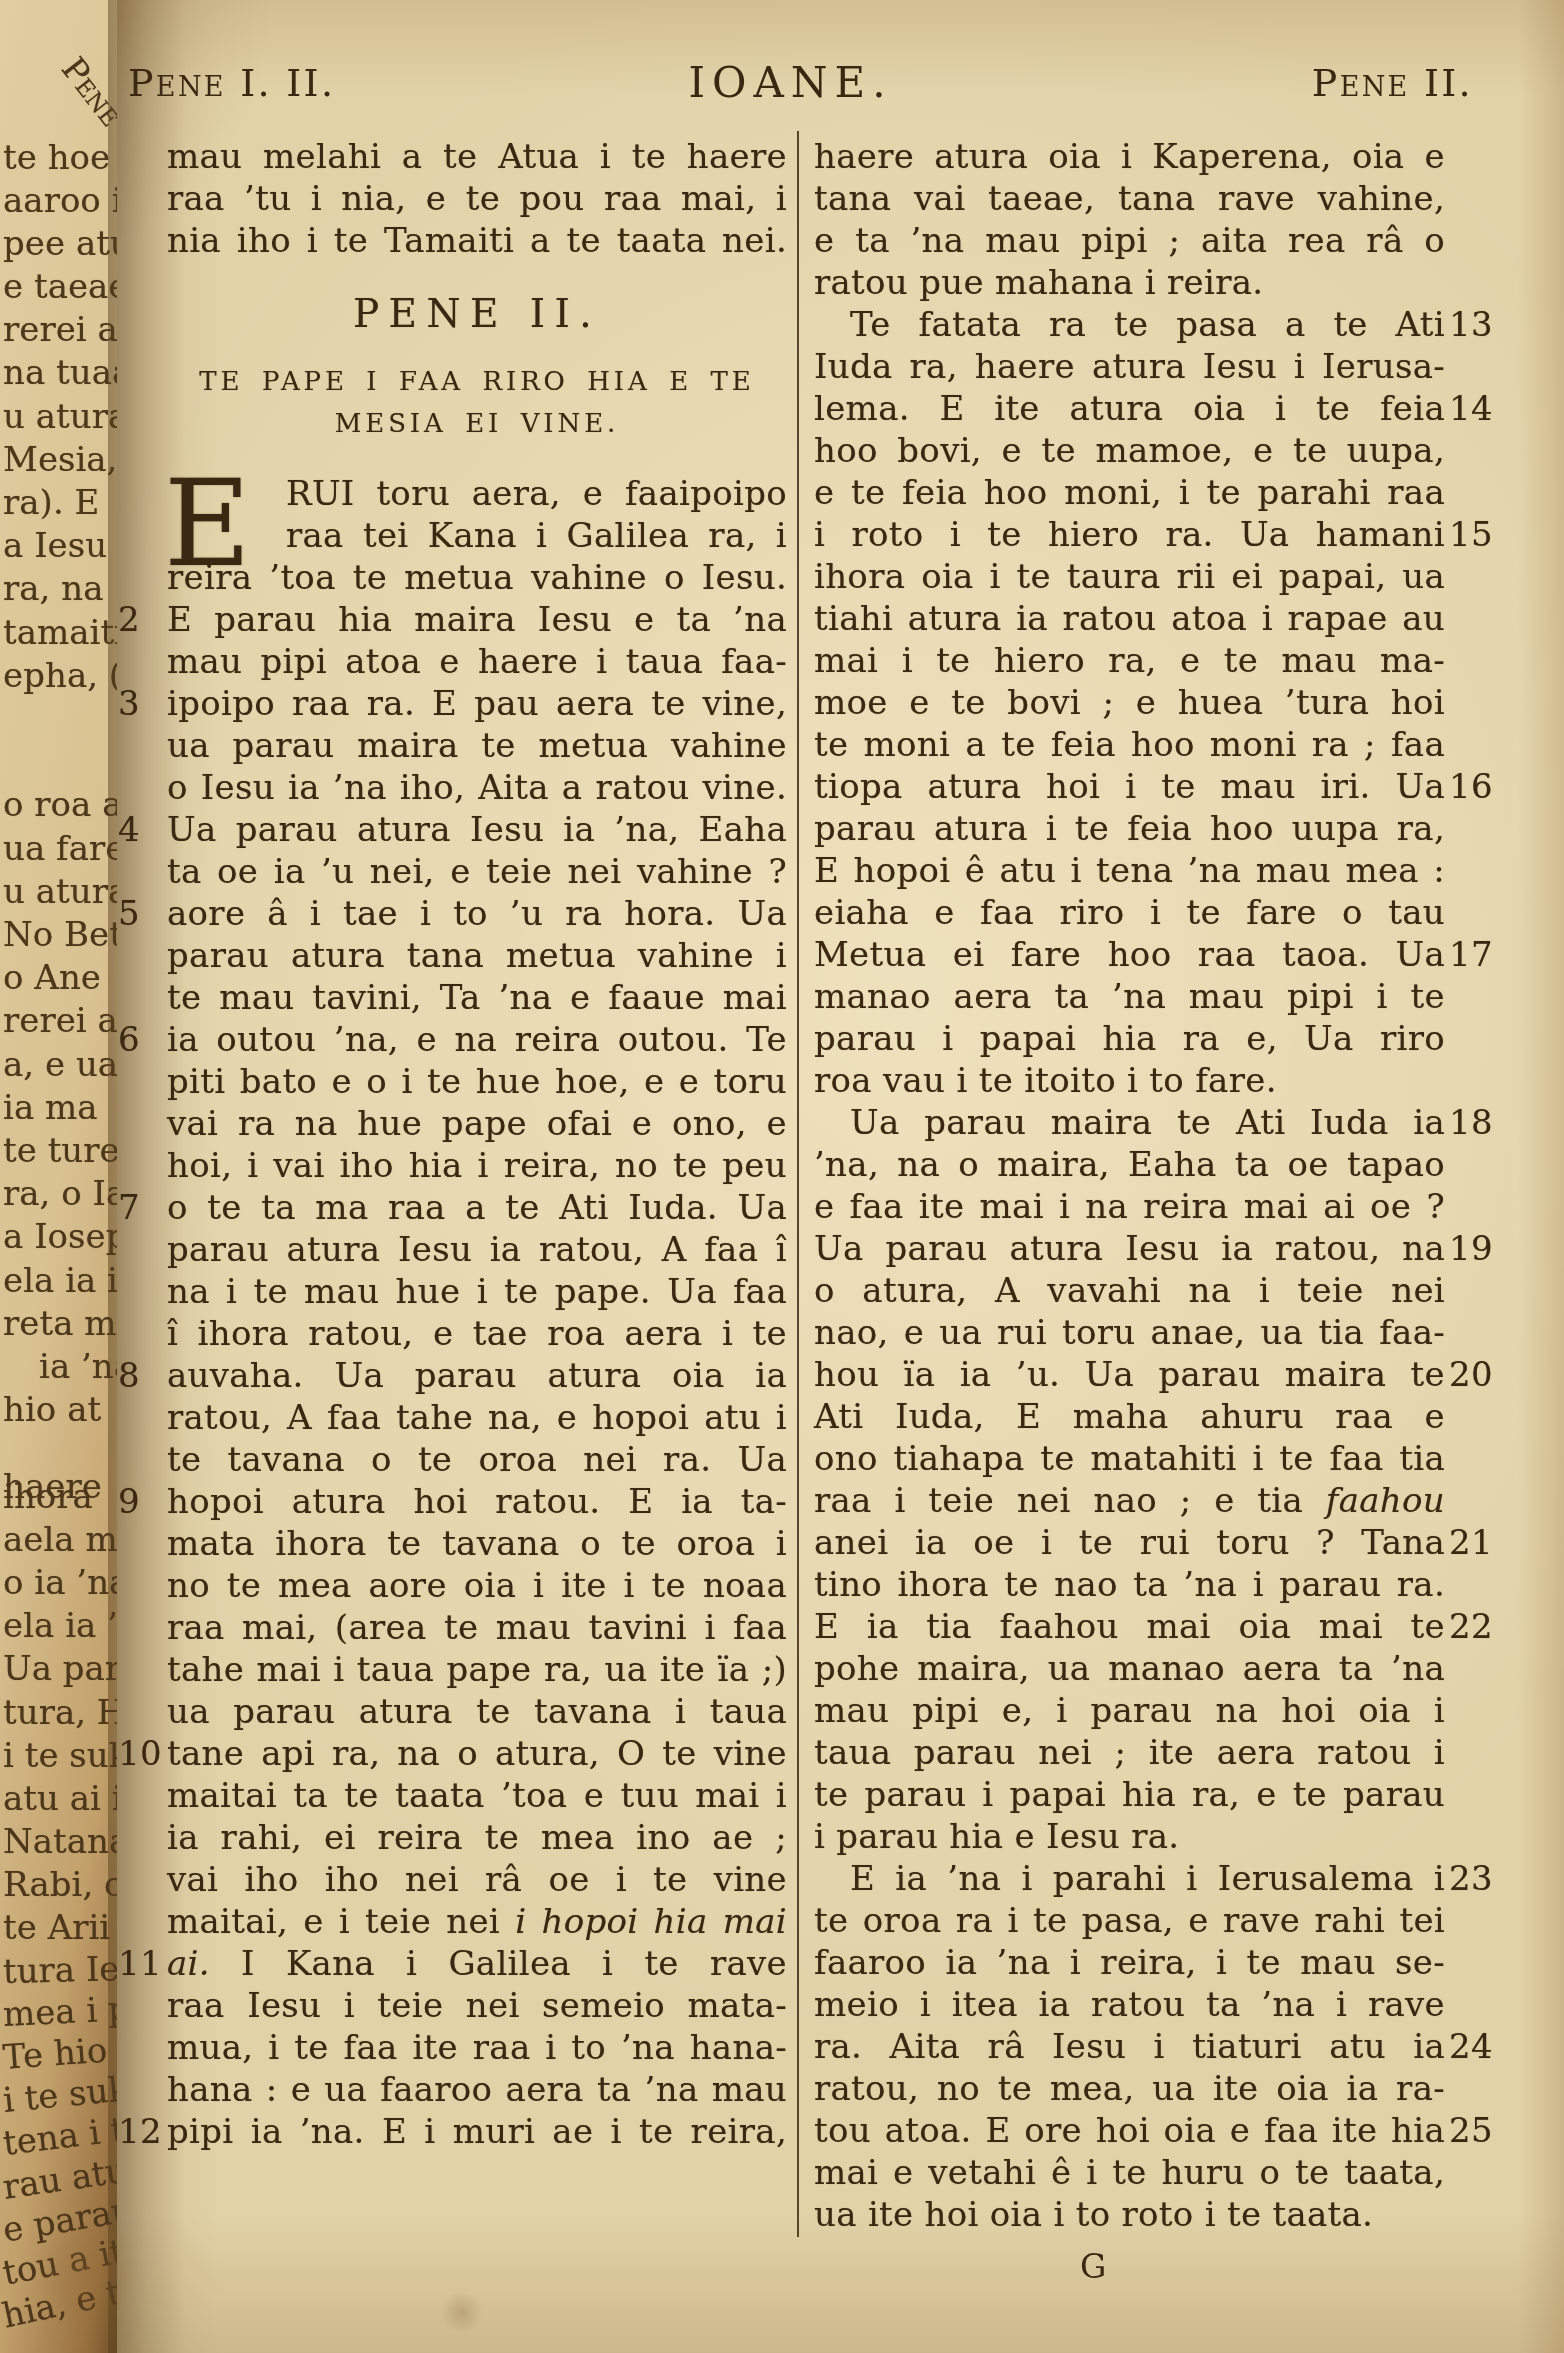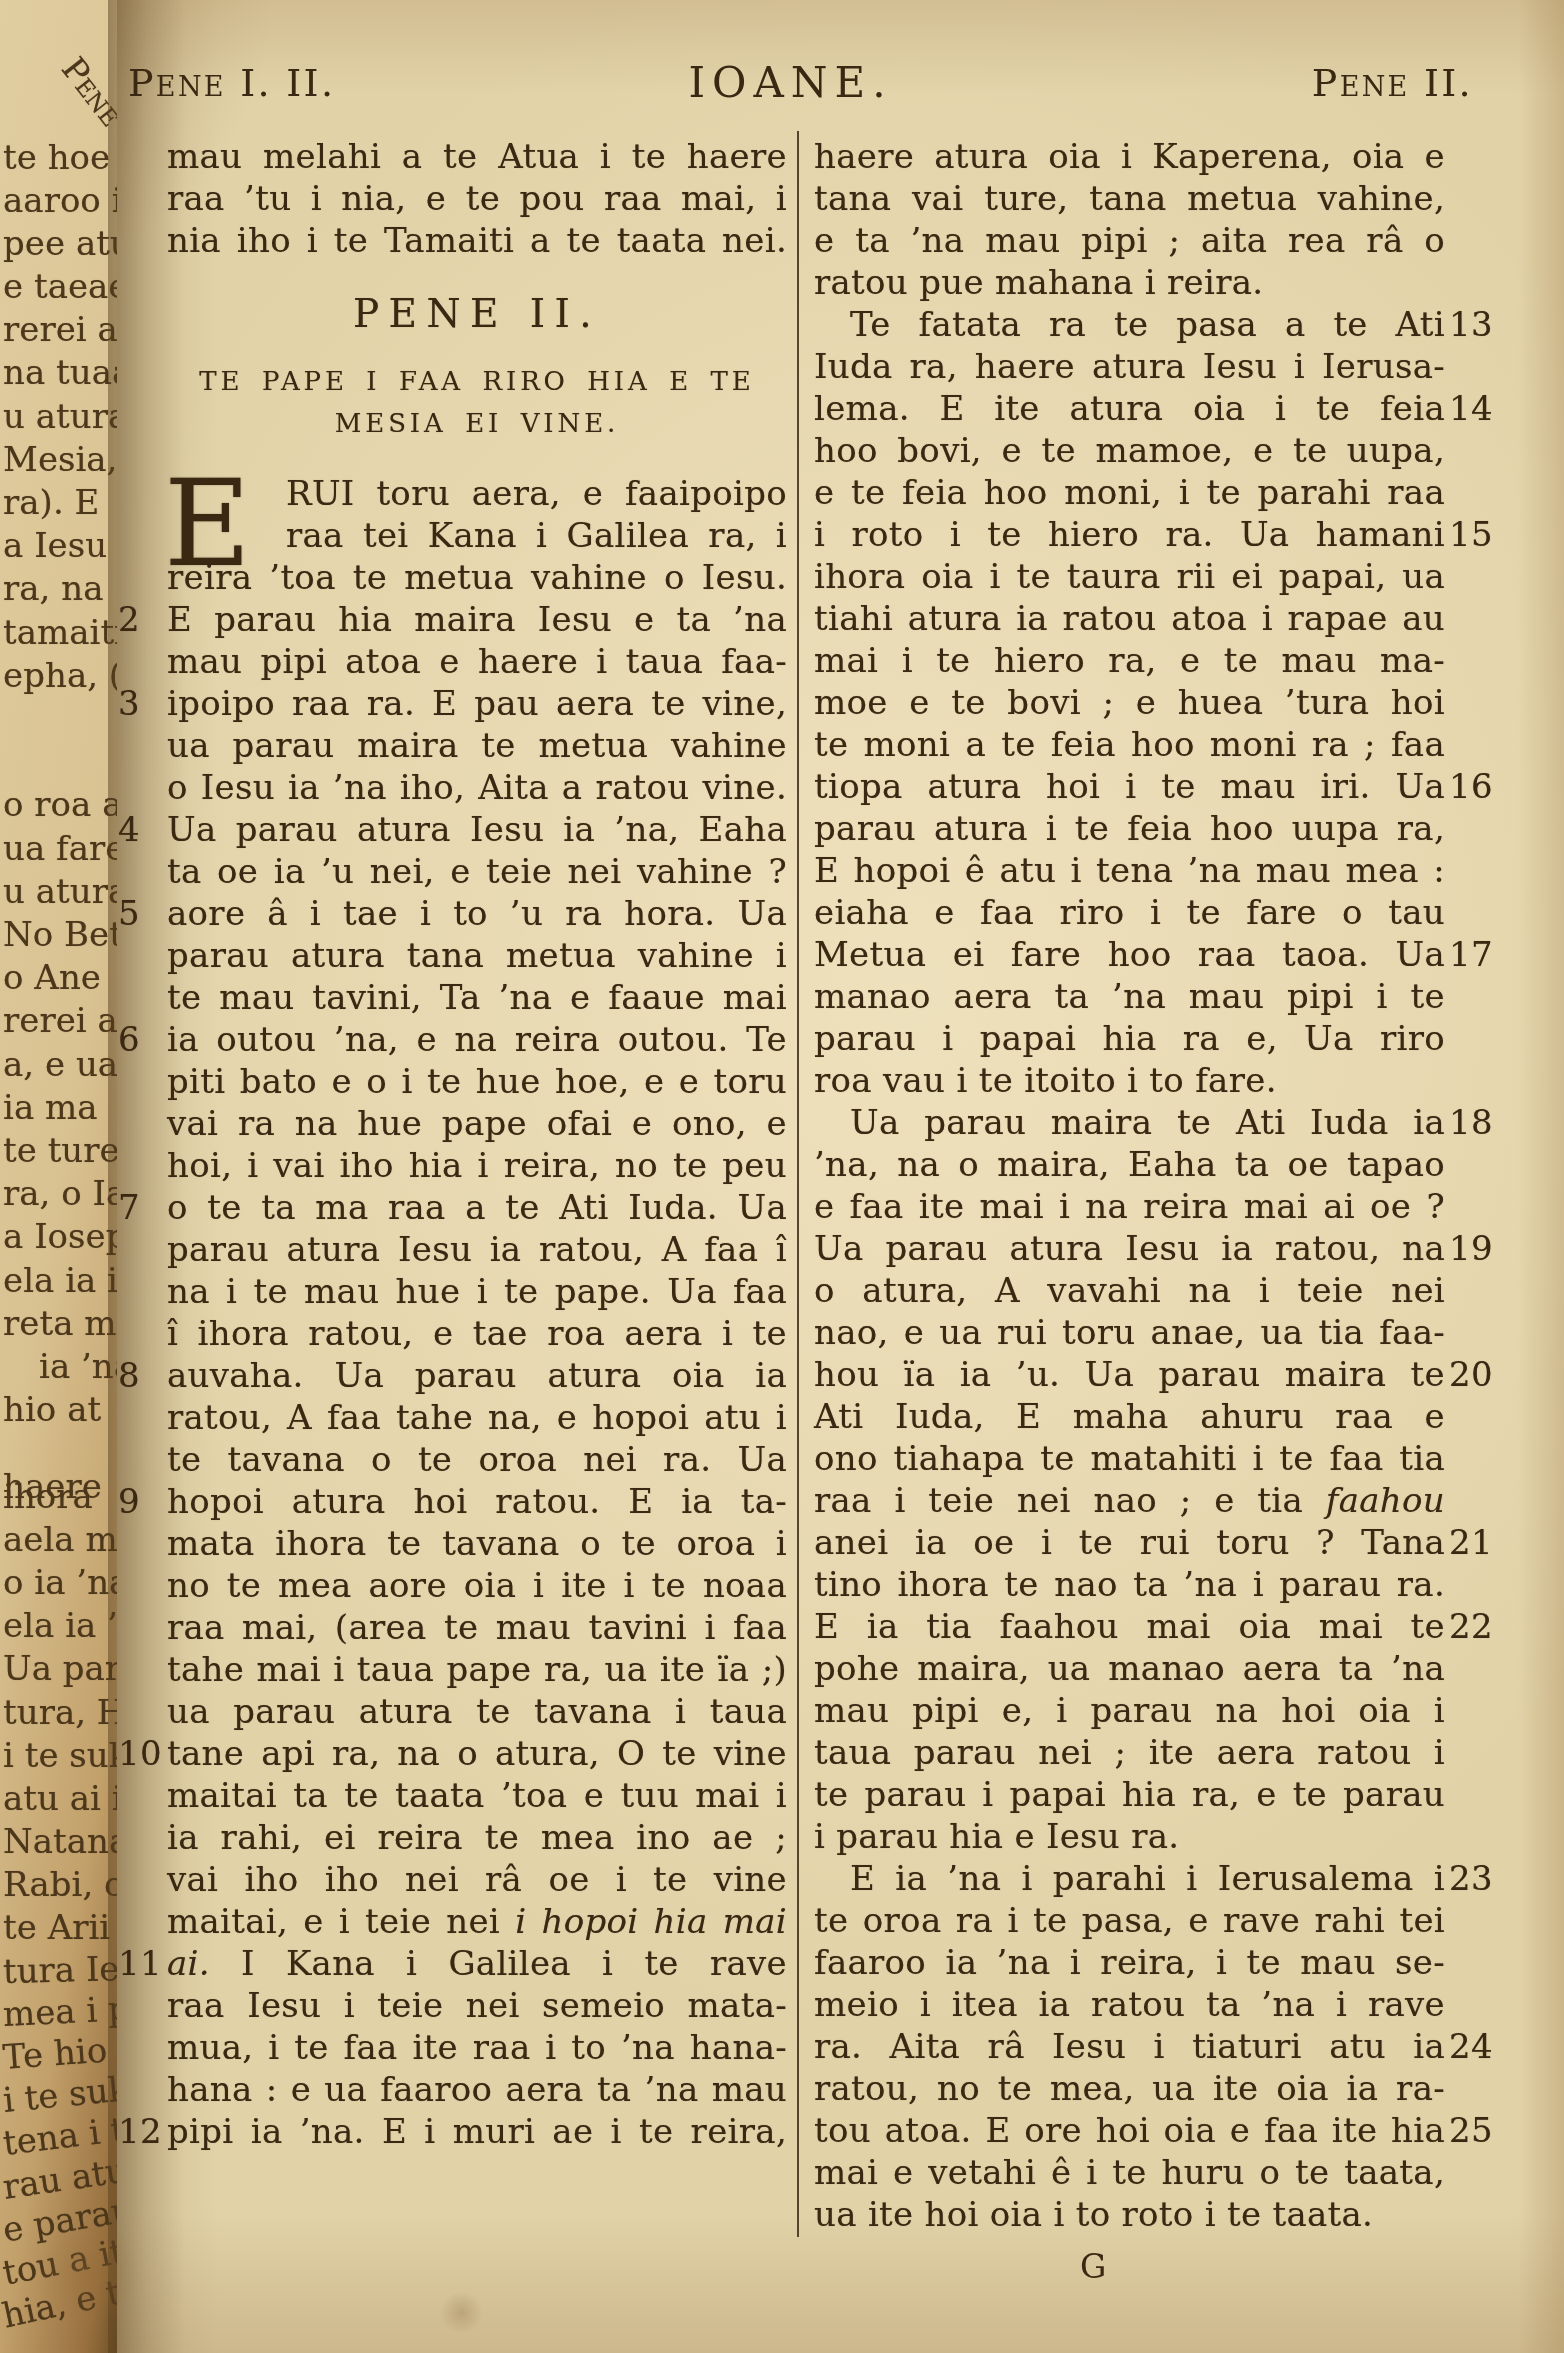--- a/index.html
+++ b/index.html
@@ -176,21 +176,21 @@
         <div class="line"><span class="vnum left">11</span><span class="it">ai.</span><span>  I Kana i Galilea i te rave</span></div>
         <div class="line"><span>raa Iesu i teie nei semeio mata-</span></div>
         <div class="line"><span>mua, i te faa ite raa i to ’na hana-</span></div>
         <div class="line"><span>hana : e ua faaroo aera ta ’na mau</span></div>
         <div class="line"><span class="vnum left">12</span><span>pipi ia ’na.  E i muri ae i te reira,</span></div>
       </div>
   </div>
 
   <div class="col col-right">
       <div class="line"><span>haere atura oia i Kaperena, oia e</span></div>
-      <div class="line"><span>tana vai ture, tana metua vahine,</span></div>
+      <div class="line"><span>tana vai taeae, tana rave vahine,</span></div>
       <div class="line"><span>e ta ’na mau pipi ; aita rea râ o</span></div>
       <div class="line end"><span>ratou pue mahana i reira.</span></div>
       <div class="line ind"><span class="vnum right">13</span><span>Te fatata ra te pasa a te Ati</span></div>
       <div class="line"><span>Iuda ra, haere atura Iesu i Ierusa-</span></div>
       <div class="line"><span class="vnum right">14</span><span>lema.  E ite atura oia i te feia</span></div>
       <div class="line"><span>hoo bovi, e te mamoe, e te uupa,</span></div>
       <div class="line"><span>e te feia hoo moni, i te parahi raa</span></div>
       <div class="line"><span class="vnum right">15</span><span>i roto i te hiero ra.  Ua hamani</span></div>
       <div class="line"><span>ihora oia i te taura rii ei papai, ua</span></div>
       <div class="line"><span>tiahi atura ia ratou atoa i rapae au</span></div>

